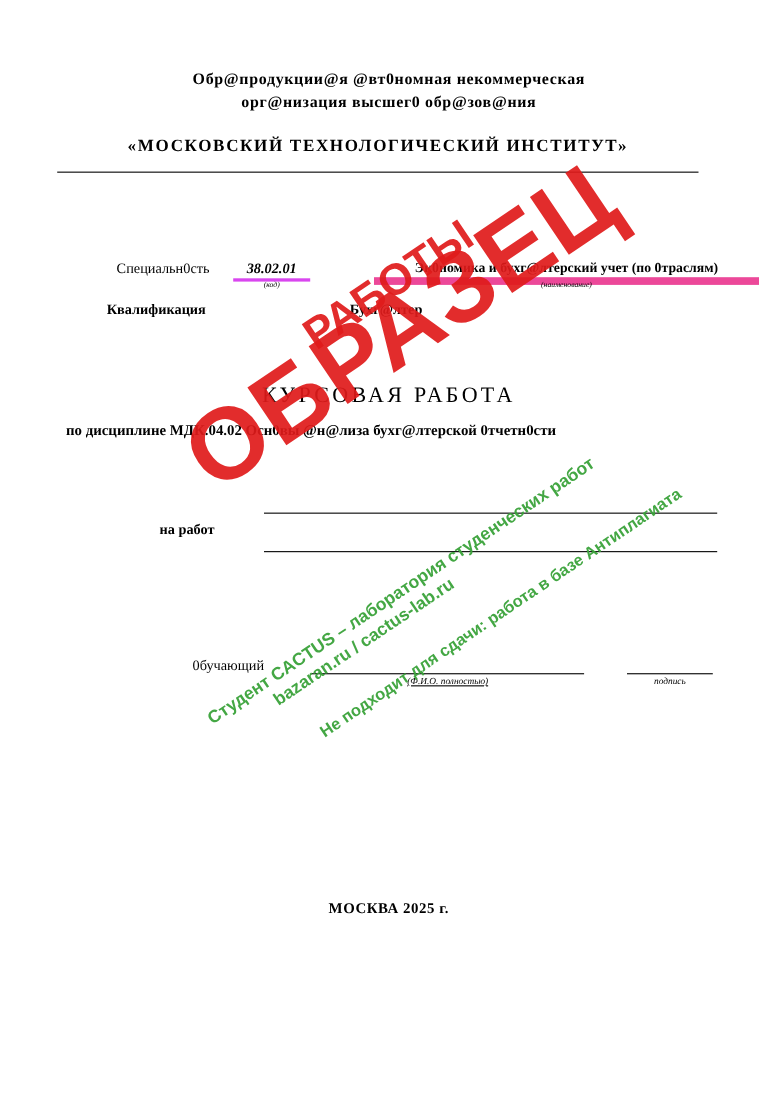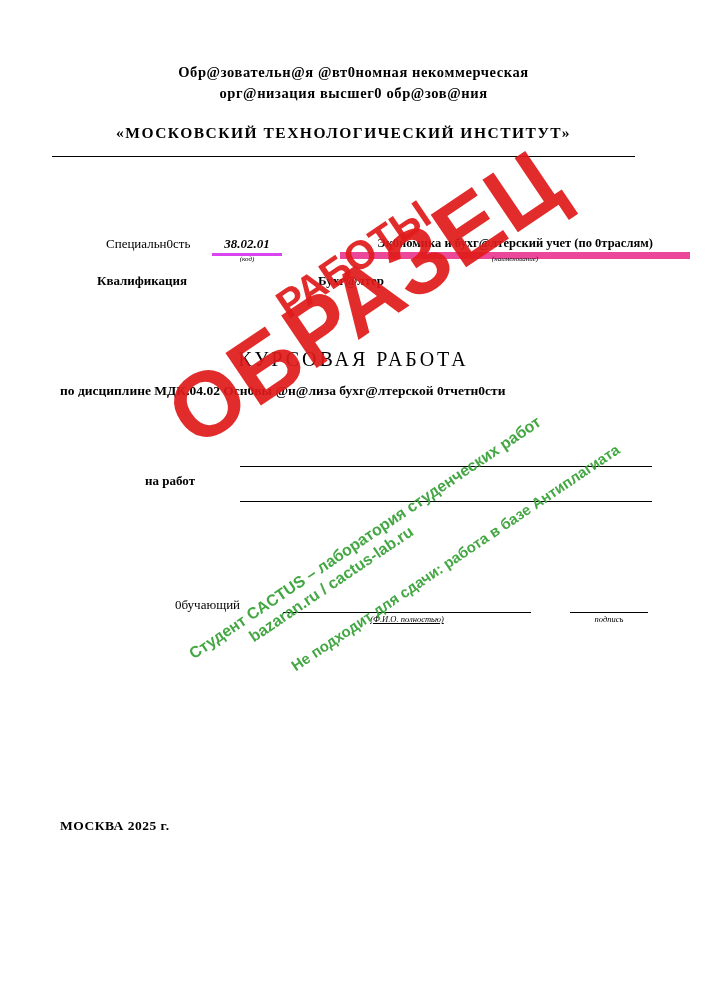--- a/index.html
+++ b/index.html
@@ -225,20 +225,21 @@
     font-size: 8.5px;
     font-style: italic;
   }
 
   
   .footer-city {
     position: absolute;
     left: 60px;
     top: 818px;
     width: 587px;
+    text-align: center;
     font-weight: bold;
     font-size: 13.5px;
     letter-spacing: 0.5px;
   }
 
   
   .wm-layer {
     position: absolute;
     left: 0; top: 0;
     width: 707px; height: 1000px;
@@ -298,21 +299,21 @@
     top: 660px;
     font-size: 15px;
   }
 </style>
 </head>
 <body>
 
 <div class="page">
 
   <div class="hdr">
-    <div class="hdr-line">Обр@зовательн@я @вт0номная некоммерческая</div>
+    <div class="hdr-line">Обр@продукции@я @вт0номная некоммерческая</div>
     <div class="hdr-line">орг@низация высшег0 обр@зов@ния</div>
   </div>
 
   <div class="inst-wrap">
     <span class="inst">«МОСКОВСКИЙ ТЕХНОЛОГИЧЕСКИЙ ИНСТИТУТ»</span>
   </div>
 
   <div class="spec-row">
     <div class="spec-label">Специальн0сть</div>
     <div class="spec-code">38.02.01</div>

